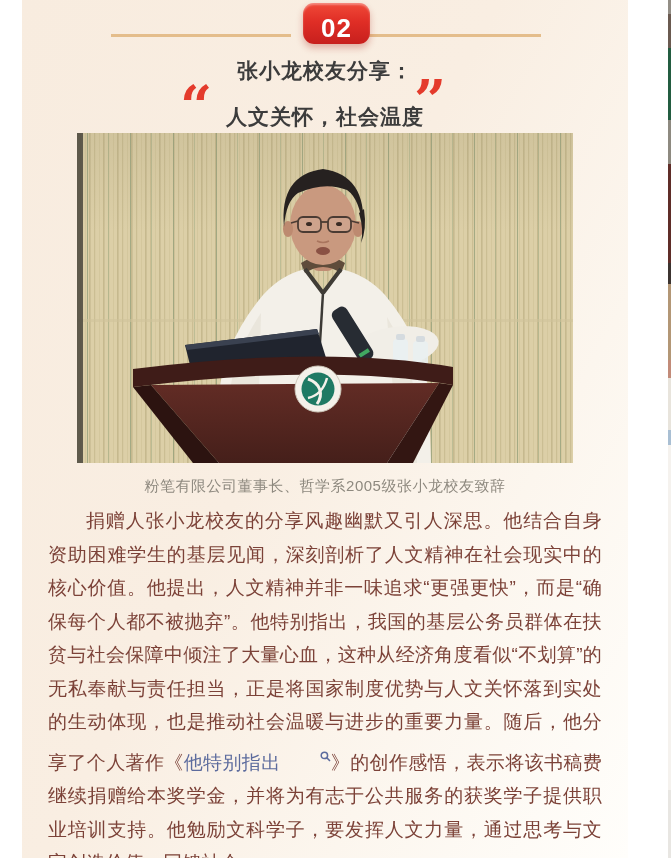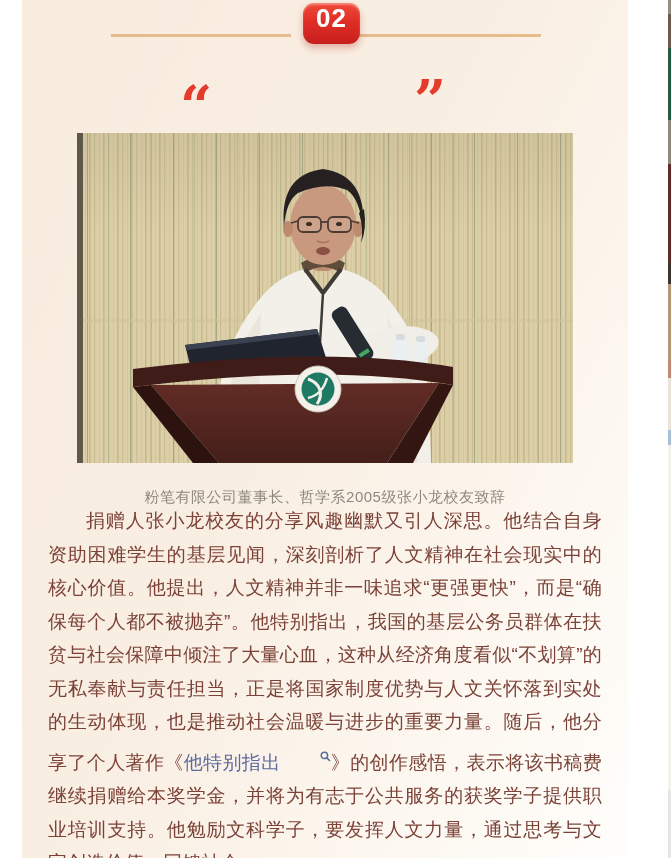--- a/index.html
+++ b/index.html
@@ -18,26 +18,26 @@
   }
 
   
   .divider {
     position:absolute; top:34px; height:3px; background:#e4bd8b;
   }
   .divider.left  { left:89px;  width:180px; }
   .divider.right { left:334px; width:185px; }
 
   .badge {
-    position:absolute; left:281px; top:3px; width:57px; height:41px;
+    position:absolute; left:281px; top:3px; width:67px; height:41px;
     background:linear-gradient(180deg,#f04a38 0%,#e02e26 45%,#c71f1d 100%);
     border-radius:11px;
     box-shadow:inset 0 2px 2px rgba(255,255,255,.35), 0 4px 7px rgba(170,30,20,.30);
     color:#ffffff; font-weight:bold; font-size:26px;
-    display:flex; align-items:flex-start; justify-content:center;
+    display:flex; align-items:flex-end; justify-content:center;
     letter-spacing:1px;
   }
 
   .title-block {
     position:absolute; left:0; top:48px; width:606px;
     text-align:center; color:#3c3c3c; font-weight:bold;
     font-size:21px; line-height:46px; letter-spacing:1px;
   }
 
   .quote {
@@ -49,21 +49,21 @@
 
   
   .photo {
     position:absolute; left:55px; top:133px; width:496px; height:330px;
     overflow:hidden;
   }
   .photo svg { display:block; }
 
   .caption {
     position:absolute; left:0; top:477px; width:606px;
-    text-align:center; color:#8e897f; font-size:15px; letter-spacing:.5px;margin-top:11px;
+    text-align:center; color:#8e897f; font-size:15px; letter-spacing:.5px;
   }
 
   
   .article {
     position:absolute; left:26px; top:504px; width:554px;
     color:#7c4238; font-size:19px; line-height:33.5px;
     text-align:justify; text-indent:2em; letter-spacing:.2px;
   }
   .article a.book-link {
     color:#5c6b9d; text-decoration:none; cursor:pointer;
@@ -95,20 +95,24 @@
 
 <div class="canvas">
   <div class="content-column">
 
     <div class="divider left"></div>
     <div class="divider right"></div>
     <div class="badge">
       <span>02</span>
     </div>
 
+    <div class="title-block">
+      <div>张小龙校友分享：</div>
+      <div>人文关怀，社会温度</div>
+    </div>
     <div class="quote open">“</div>
     <div class="quote close">”</div>
 
     <div class="photo">
       <svg width="496" height="330" viewBox="0 0 496 330" xmlns="http://www.w3.org/2000/svg">
         <defs>
           <pattern id="wood" width="14" height="330" patternUnits="userSpaceOnUse">
             <rect width="14" height="330" fill="#dccfa7"></rect>
             <rect x="3" width="1.2" height="330" fill="#cbbe93"></rect>
             <rect x="8" width="0.8" height="330" fill="#d2c59b"></rect>

